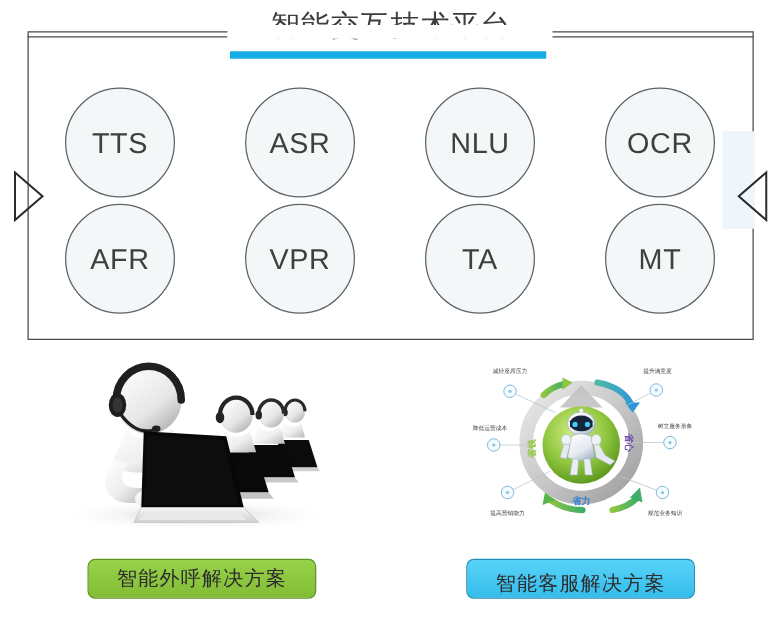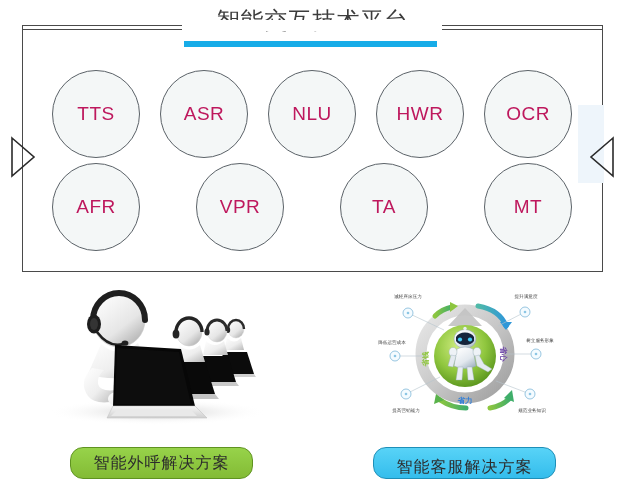--- a/index.html
+++ b/index.html
@@ -117,23 +117,23 @@
   .bubble {
     width: 88px;
     height: 88px;
     border-radius: 50%;
     background: #f4f7f7;
     border: 1px solid #5b6268;
     box-sizing: border-box;
     display: flex;
     align-items: center;
     justify-content: center;
-    font-size: 19px;
+    font-size: 23px;
     letter-spacing: 0.5px;
-    color: #be185d;
+    color: #404040;
   }
 
   
   #solutions {
     position: absolute;
     left: 0;
     top: 282px;
     width: 625px;
     height: 213px;
   }
@@ -152,21 +152,21 @@
     width: 250px;
     height: 145px;
   }
 
   .solution-button {
     position: absolute;
     left: 33px;
     top: 165px;
     width: 183px;
     height: 32px;
-    border-radius: 13px;
+    border-radius: 6px;
     box-sizing: border-box;
     display: flex;
     align-items: center;
     justify-content: center;
     font-size: 16px;
     letter-spacing: 1px;
     color: #2c2c2c;
   }
   #outbound-button {
     background: #8DC63F;
@@ -222,23 +222,20 @@
     <div class="bubble">
       <span>TTS</span>
     </div>
     <div class="bubble">
       <span>ASR</span>
     </div>
     <div class="bubble">
       <span>NLU</span>
     </div>
     <div class="bubble">
-      <span>HWR</span>
-    </div>
-    <div class="bubble">
       <span>OCR</span>
     </div>
   </div>
 
   <div class="bubble-row" id="bubble-row-1">
     <div class="bubble">
       <span>AFR</span>
     </div>
     <div class="bubble">
       <span>VPR</span>

